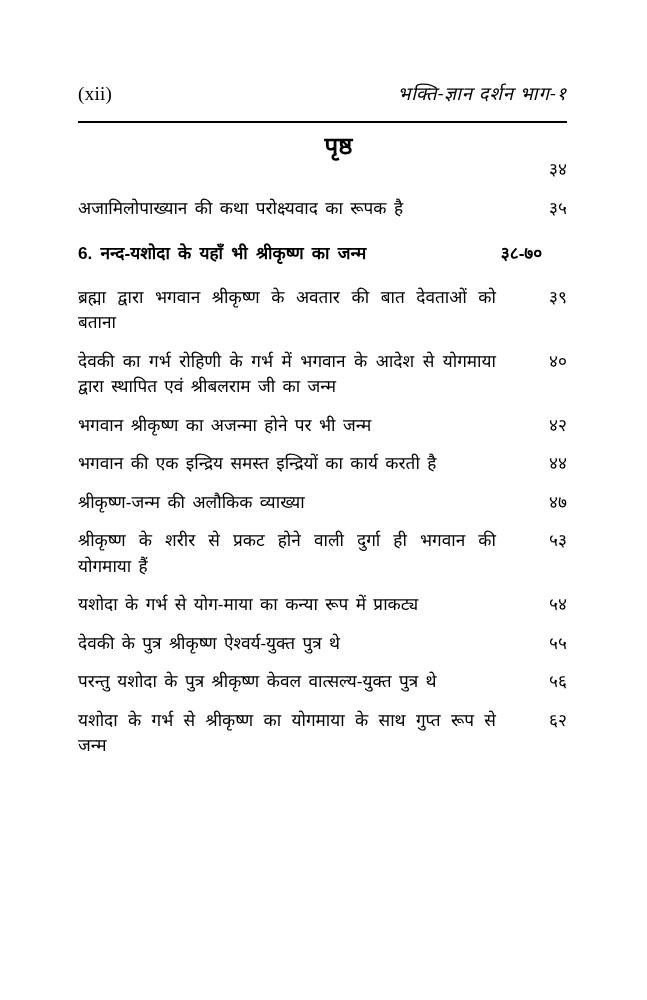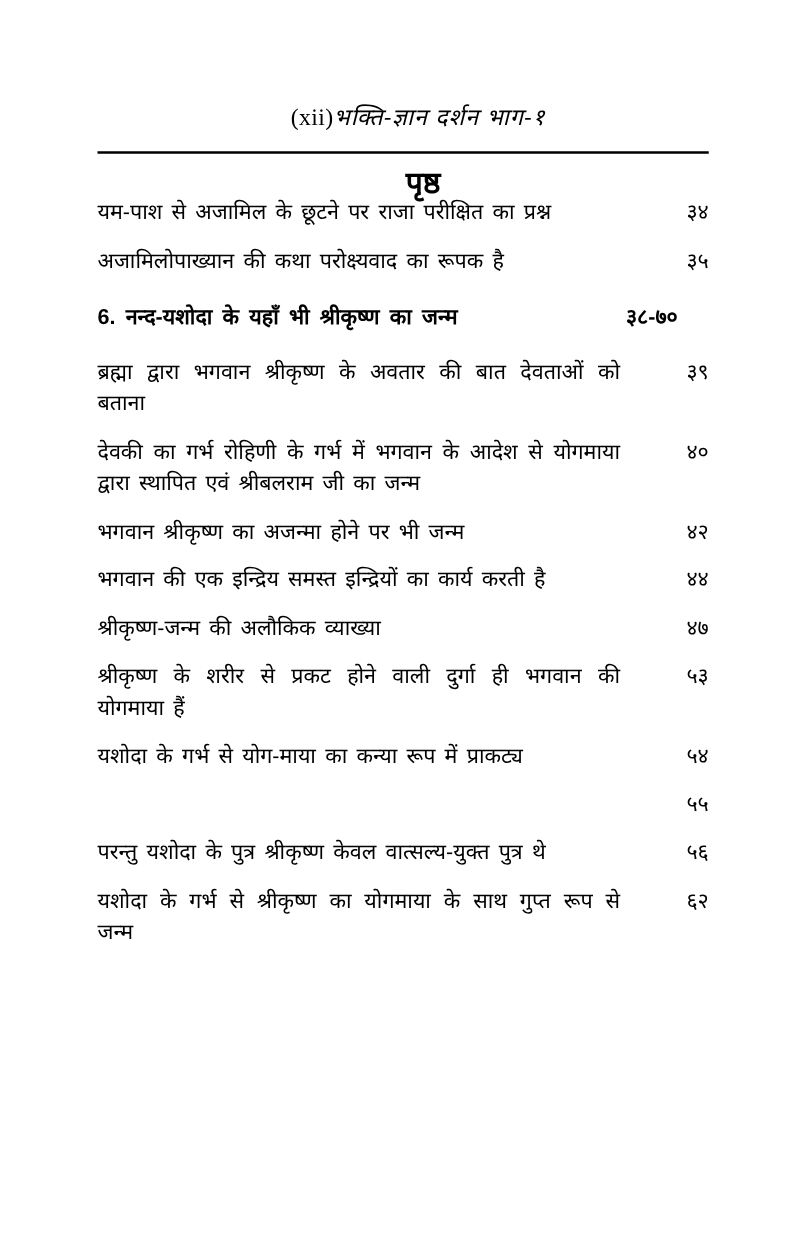--- a/index.html
+++ b/index.html
@@ -19,26 +19,26 @@
   .page {
     position: absolute;
     left: 0; top: 0;
     width: 647px;
     height: 1000px;
   }
 
   
   .header {
     position: absolute;
-    left: 90px;
+    left: 78px;
     top: 80px;
     width: 489px;
     display: flex;
     align-items: baseline;
-    justify-content: center;
+    justify-content: space-between;
   }
   .folio {
     font-family: "Liberation Serif", "DejaVu Serif", serif;
     font-size: 19px;
     letter-spacing: 0.3px;
   }
   .book-title {
     font-family: "Liberation Sans", "DejaVu Sans", sans-serif;
     font-style: italic;
     font-size: 18.5px;
@@ -131,21 +131,20 @@
   </div>
 
   <div class="rule"></div>
 
   <div class="col-head">
     <span>पृष्ठ</span>
   </div>
 
   <div class="toc" id="toc-list">
       <div class="entry">
-        <div class="title justify">यम-पाश से अजामिल के छूटने पर राजा परीक्षित का प्रश्न</div>
         <div class="pageno">३४</div>
       </div>
       <div class="entry">
         <div class="title justify">अजामिलोपाख्यान की कथा परोक्ष्यवाद का रूपक है</div>
         <div class="pageno">३५</div>
       </div>
       <div class="entry chapter">
         <div class="title justify">6. नन्द-यशोदा के यहाँ भी श्रीकृष्ण का जन्म</div>
         <div class="pageno">३८-७०</div>
       </div>
@@ -171,20 +170,21 @@
       </div>
       <div class="entry">
         <div class="title justify">श्रीकृष्ण के शरीर से प्रकट होने वाली दुर्गा ही भगवान की योगमाया हैं</div>
         <div class="pageno">५३</div>
       </div>
       <div class="entry">
         <div class="title justify">यशोदा के गर्भ से योग-माया का कन्या रूप में प्राकट्य</div>
         <div class="pageno">५४</div>
       </div>
       <div class="entry">
+        <div class="title justify">देवकी के पुत्र श्रीकृष्ण ऐश्वर्य-युक्त पुत्र थे</div>
         <div class="pageno">५५</div>
       </div>
       <div class="entry">
         <div class="title justify">परन्तु यशोदा के पुत्र श्रीकृष्ण केवल वात्सल्य-युक्त पुत्र थे</div>
         <div class="pageno">५६</div>
       </div>
       <div class="entry">
         <div class="title justify">यशोदा के गर्भ से श्रीकृष्ण का योगमाया के साथ गुप्त रूप से जन्म</div>
         <div class="pageno">६२</div>
       </div>

